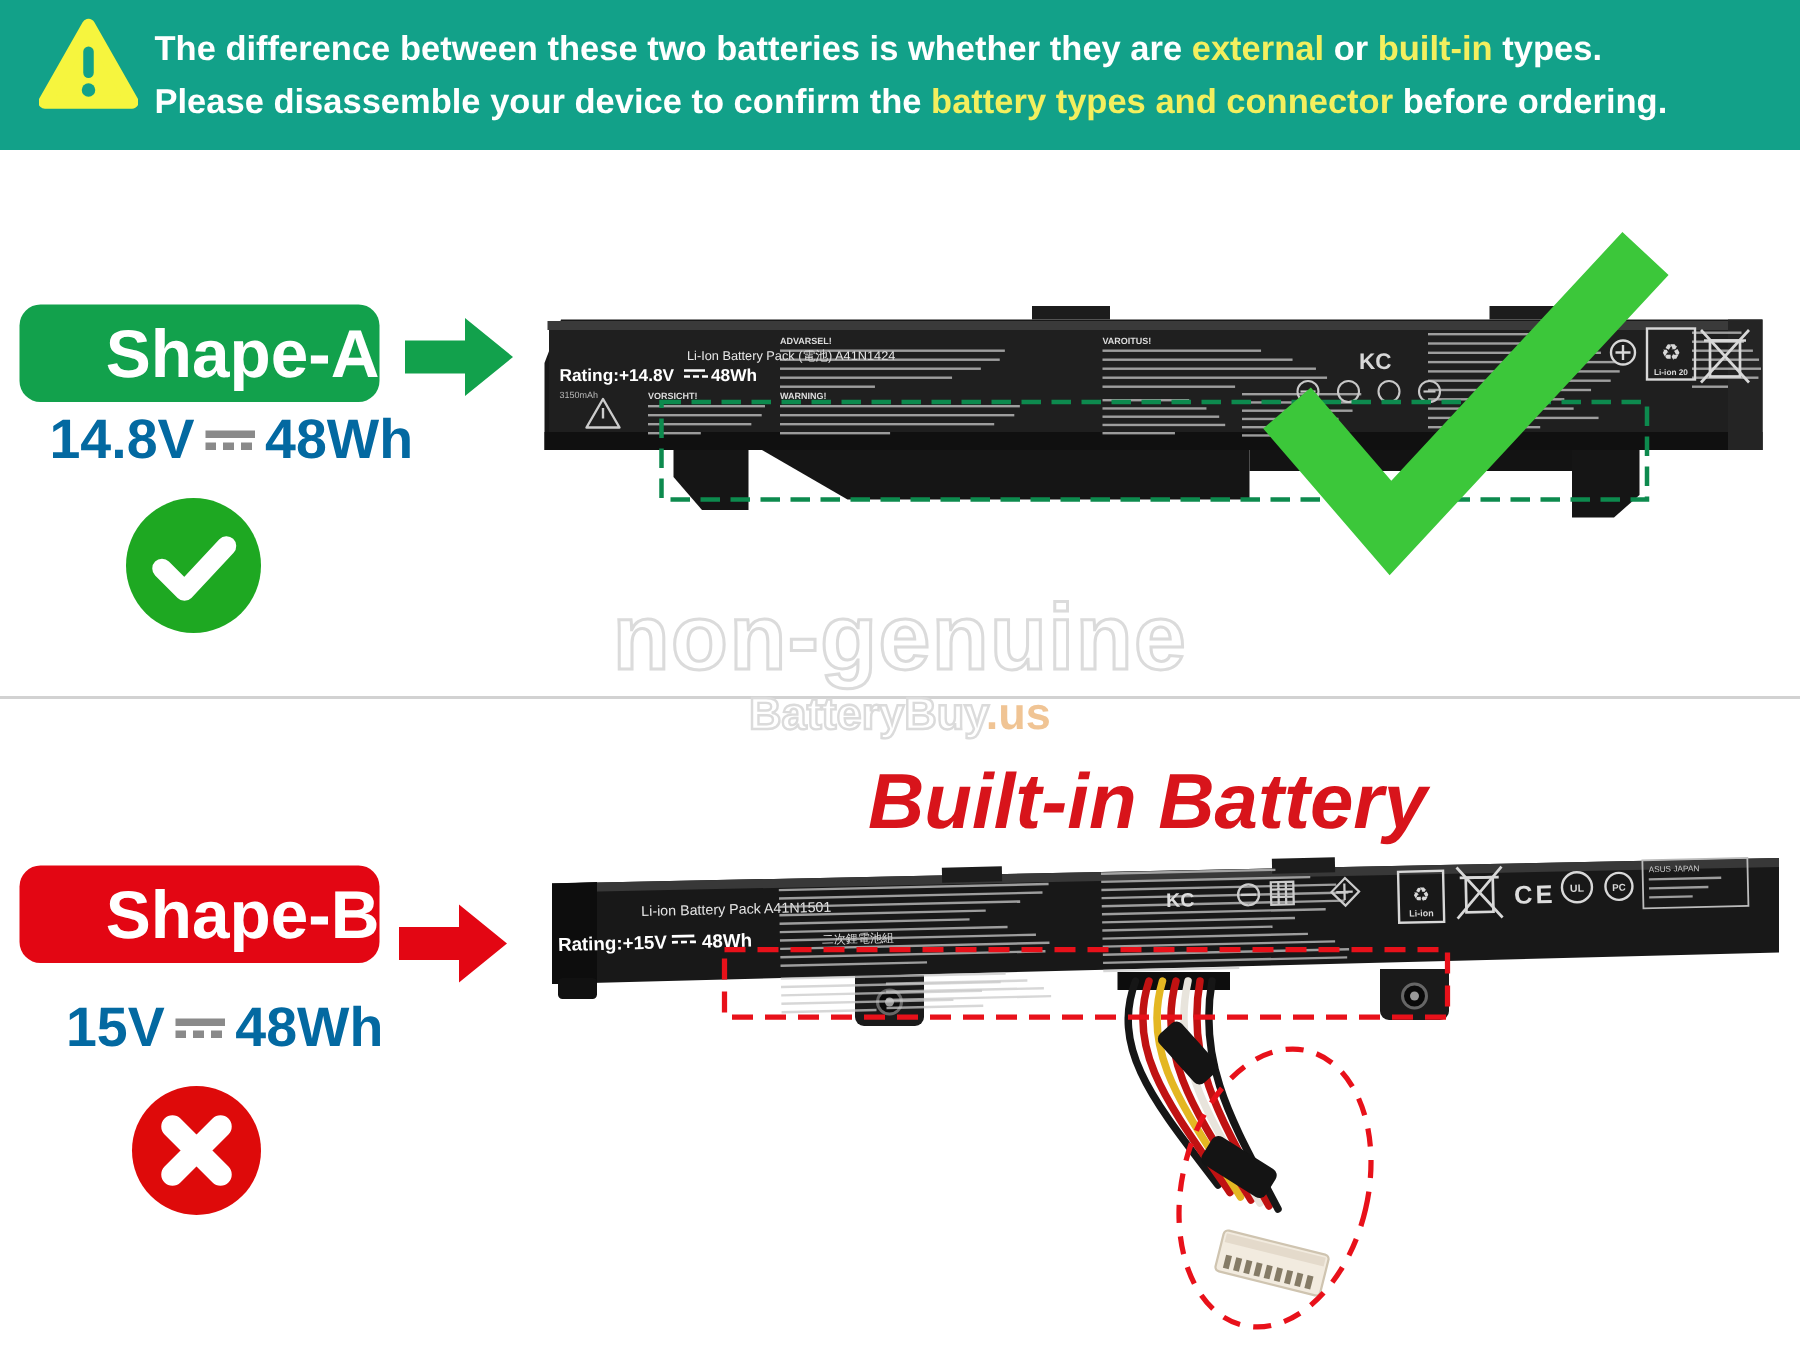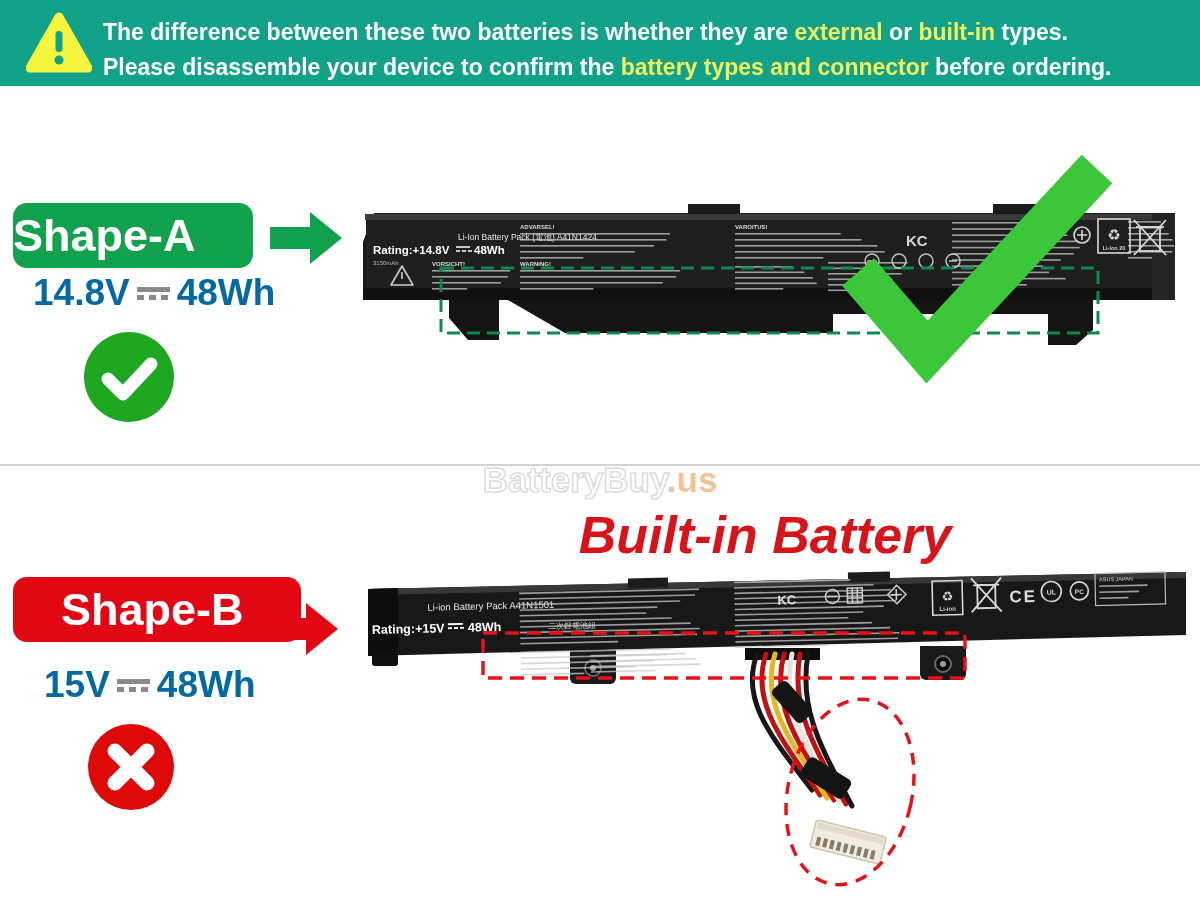--- a/index.html
+++ b/index.html
@@ -1,50 +1,50 @@
 <!DOCTYPE html>
 <html><head>
 <meta charset="utf-8">
 <style>
   html,body{margin:0;padding:0;background:#fff;}
   .canvas{position:relative;width:1200px;height:900px;background:#fff;overflow:hidden;
           font-family:"Liberation Sans",sans-serif;}
   
-  .banner{position:absolute;left:0;top:0;width:1200px;height:86px;background:#12A189;}
+  .banner{position:absolute;left:0;top:0;width:1200px;height:100px;background:#12A189;}
   .banner svg{position:absolute;left:26px;top:10px;}
   .banner-text{position:absolute;left:103px;top:15px;}
   .banner-line{margin:0;font-size:23px;font-weight:bold;color:#fff;line-height:35px;white-space:nowrap;}
   .hl{color:#F3EF5E;}
   
   .sec-title{position:absolute;margin:0;font-size:52px;font-weight:bold;white-space:nowrap;transform:translateX(-50%);}
   .t-green{color:#18A14E;left:775px;top:131px;}
   .t-red{color:#D8141B;left:765px;top:505px;font-style:italic;}
   
   .badge{position:absolute;left:13px;width:240px;height:65px;border-radius:14px;
-         display:flex;align-items:center;justify-content:flex-start;color:#fff;
+         display:flex;align-items:center;justify-content:flex-end;color:#fff;
          font-size:45px;font-weight:bold;}
   .b-green{top:203px;background:#12A14C;}
-  .b-red{top:577px;background:#E30613;padding-left:48px;}
+  .b-red{top:577px;background:#E30613;}
   
   .spec{position:absolute;display:flex;align-items:center;color:#0369a1;
         font-size:37px;font-weight:bold;white-space:nowrap;}
   .spec-a{left:33px;top:272px;}
   .spec-b{left:44px;top:664px;}
   .dc{display:inline-block;width:33px;height:15px;position:relative;margin:0 7px;}
   .dc::before{content:"";position:absolute;top:1px;left:0;right:0;height:5px;background:#8A8A8A;}
   .dc::after{content:"";position:absolute;bottom:1px;left:0;right:0;height:5px;
              background:repeating-linear-gradient(90deg,#8A8A8A 0 7px,transparent 7px 12px);}
   
   .abs{position:absolute;}
   
   .wm1{position:absolute;left:0;top:390px;width:100%;margin:0;text-align:center;
        font-size:62px;font-weight:bold;letter-spacing:1px;color:transparent;
        -webkit-text-stroke:2px #DBDBDB;white-space:nowrap;}
   .wm2{position:absolute;left:0;top:460px;width:100%;margin:0;text-align:center;
-       font-size:35px;font-weight:bold;white-space:nowrap;}
+       font-size:30px;font-weight:bold;white-space:nowrap;}
   .wm2 .brand{color:transparent;-webkit-text-stroke:1.6px #DBDBDB;}
   .wm2 .tld{color:#F0C494;}
   .divider{position:absolute;left:0;top:464px;width:1200px;height:2px;background:#D2D2D2;}
 </style>
 </head>
 <body>
 
 <div class="canvas">
 
   <header class="banner">
@@ -206,20 +206,21 @@
         <line x1="1166" y1="220" x2="1134" y2="255"></line>
       </g>
     </g>
 
     <rect x="441" y="268" width="657" height="65" fill="none" stroke="#0D8A4E" stroke-width="3" stroke-dasharray="13 7"></rect>
 
     <path d="M858,272 L927,352 L1097,169" fill="none" stroke="#3CC73A" stroke-width="42" stroke-linecap="butt" stroke-linejoin="miter" stroke-miterlimit="10"></path>
   </svg>
 
   <div class="divider"></div>
+  <p class="wm1">non-genuine</p>
   <p class="wm2"><span class="brand">BatteryBuy</span><span class="tld">.us</span></p>
 
   <h2 class="sec-title t-red">Built-in Battery</h2>
 
   <div class="badge b-red">
     <span>Shape-B</span>
   </div>
 
   <svg class="abs" style="left:266px;top:601px;" width="72" height="56" viewBox="0 0 72 56">
     <polygon points="0,17 40,17 40,2 72,28 40,54 40,39 0,39" fill="#E30613"></polygon>

